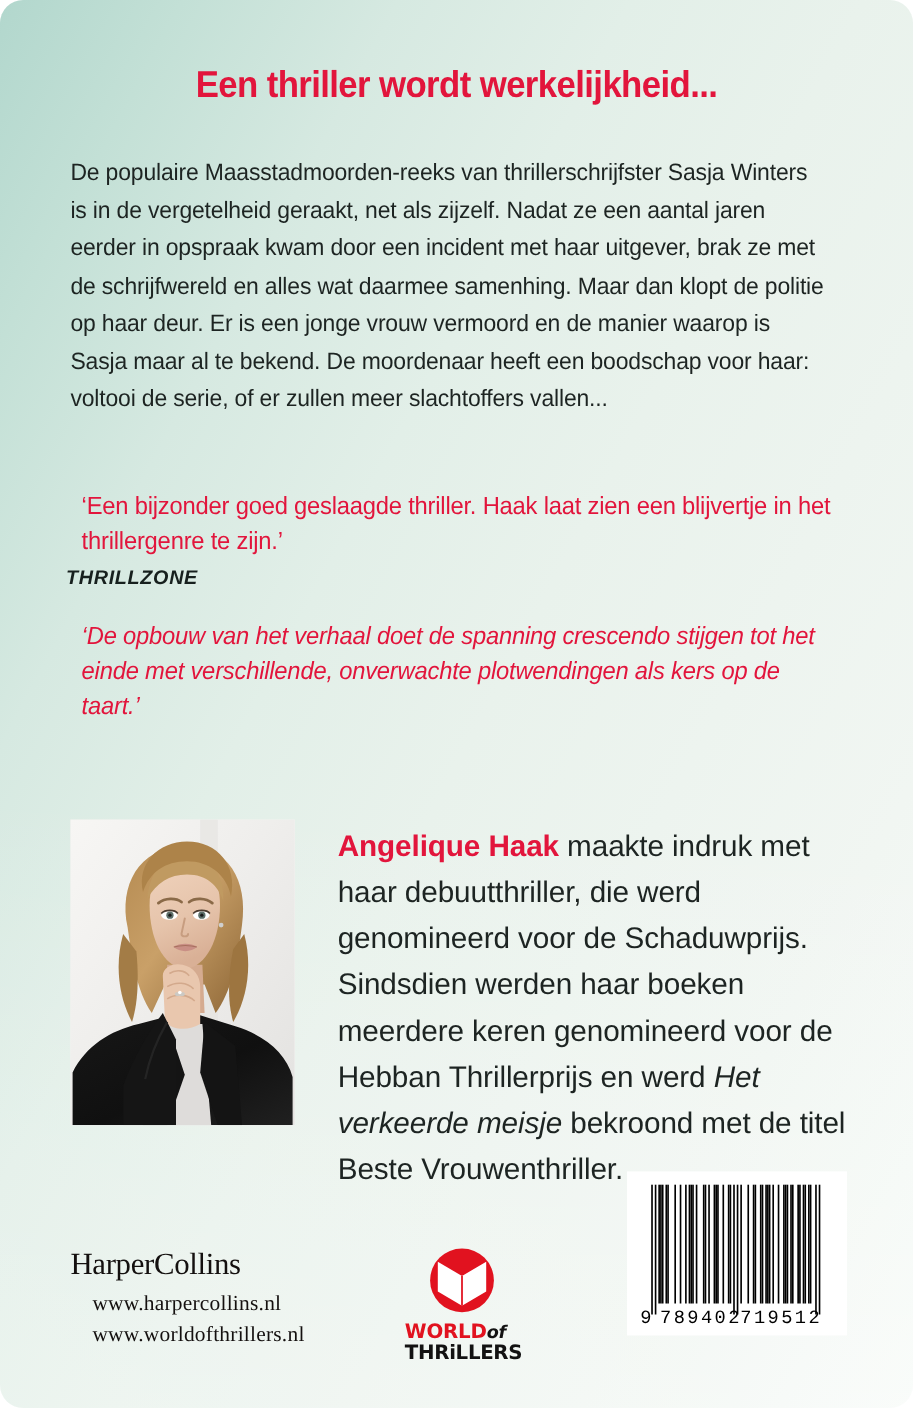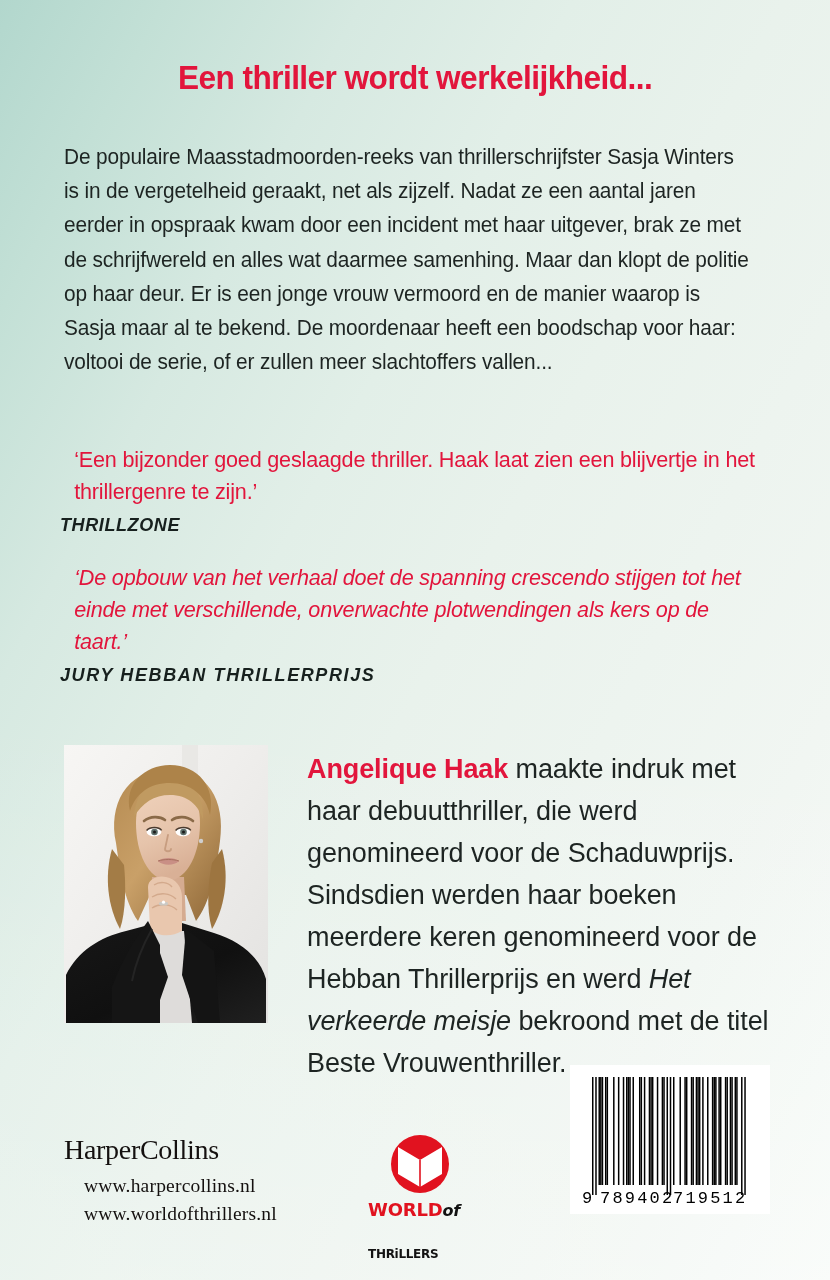--- a/index.html
+++ b/index.html
@@ -24,20 +24,21 @@
       linear-gradient(118deg,
         #b2d7cd 0%,
         #c3e0d6 11%,
         #d6e9e1 24%,
         #e2efe8 38%,
         #e9f2ec 52%,
         #edf4ef 66%,
         #f1f6f2 80%,
         #f5f9f6 92%,
         #f8fbf9 100%);
+    border-radius: 21px;
   }
 
   
   #cover::after {
     content: "";
     position: absolute;
     inset: 0;
     background: linear-gradient(180deg, rgba(255,255,255,0) 0%, rgba(255,255,255,0) 55%, rgba(255,255,255,0.22) 100%);
     pointer-events: none;
   }
@@ -174,26 +175,25 @@
   .wot-world { color: #e1121f; }
   .wot-of {
     color: #121212;
     font-style: italic;
     font-weight: bold;
     font-size: 16px;
   }
   .wot-line2 {
     font-family: "DejaVu Sans", sans-serif;
     font-weight: bold;
-    font-size: 12px;
+    font-size: 18px;
     line-height: 20px;
     color: #121212;
     letter-spacing: -0.3px;
     white-space: nowrap;
-    margin-top: 24px;
   }
 
   
   .barcode-panel {
     position: absolute;
     left: 570px;
     top: 1065px;
     width: 200px;
     height: 149px;
     background: #ffffff;
@@ -210,21 +210,20 @@
 
   <div class="synopsis layer">De populaire Maasstadmoorden-reeks van thrillerschrijfster Sasja Winters is in de vergetelheid geraakt, net als zijzelf. Nadat ze een aantal jaren eerder in opspraak kwam door een incident met haar uitgever, brak ze met de schrijfwereld en alles wat daarmee samenhing. Maar dan klopt de politie op haar deur. Er is een jonge vrouw vermoord en de manier waarop is Sasja maar al te bekend. De moordenaar heeft een boodschap voor haar: voltooi de serie, of er zullen meer slachtoffers vallen...</div>
 
   <div class="quote-block layer" id="quote1">
     <div class="quote-text">‘Een bijzonder goed geslaagde thriller. Haak laat zien een blijvertje in het thrillergenre te zijn.’</div>
     <div class="quote-source italic">THRILLZONE</div>
   </div>
 
   <div class="quote-block layer" id="quote2">
     <div class="quote-text">‘De opbouw van het verhaal doet de spanning crescendo stijgen tot het einde met verschillende, onverwachte plotwendingen als kers op de taart.’</div>
-    <div class="quote-source spaced">JURY HEBBAN THRILLERPRIJS</div>
   </div>
 
   <div class="author-photo layer">
     <svg viewBox="0 0 204 278" preserveAspectRatio="xMidYMid slice">
       <defs>
         <linearGradient id="bgWall" x1="0" y1="0" x2="1" y2="1">
           <stop offset="0%" stop-color="#f7f6f4"></stop>
           <stop offset="45%" stop-color="#efeeec"></stop>
           <stop offset="100%" stop-color="#e3e2e0"></stop>
         </linearGradient>

